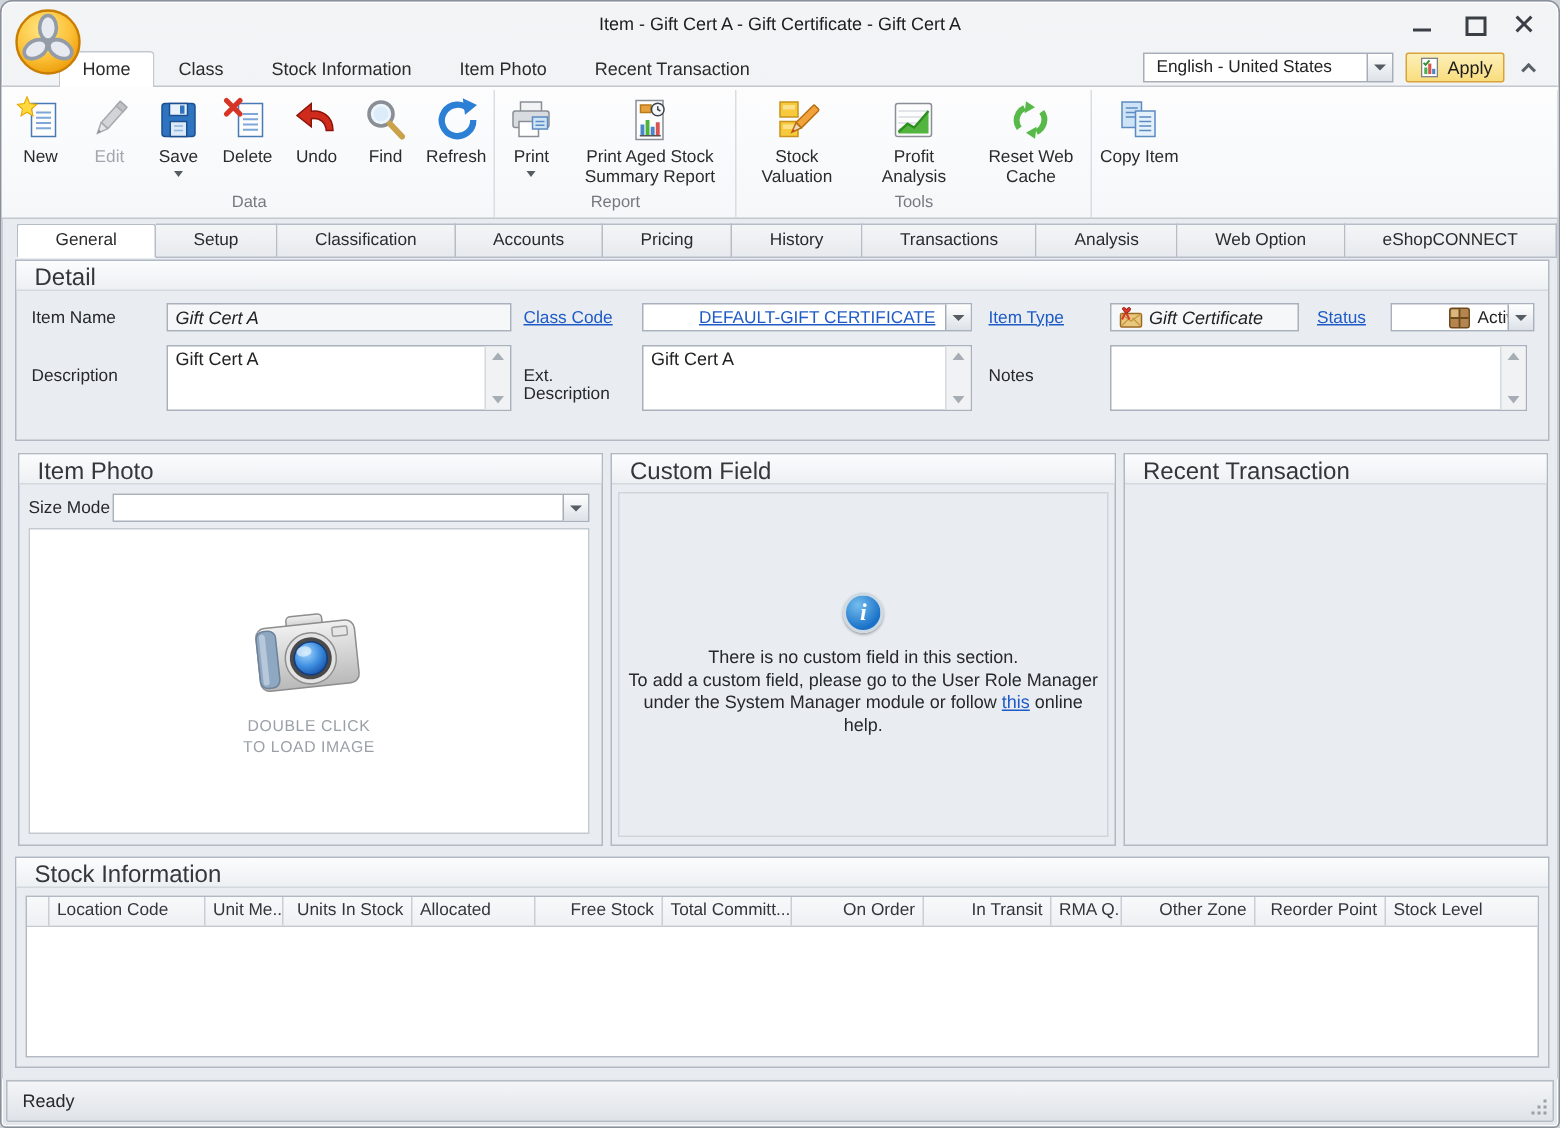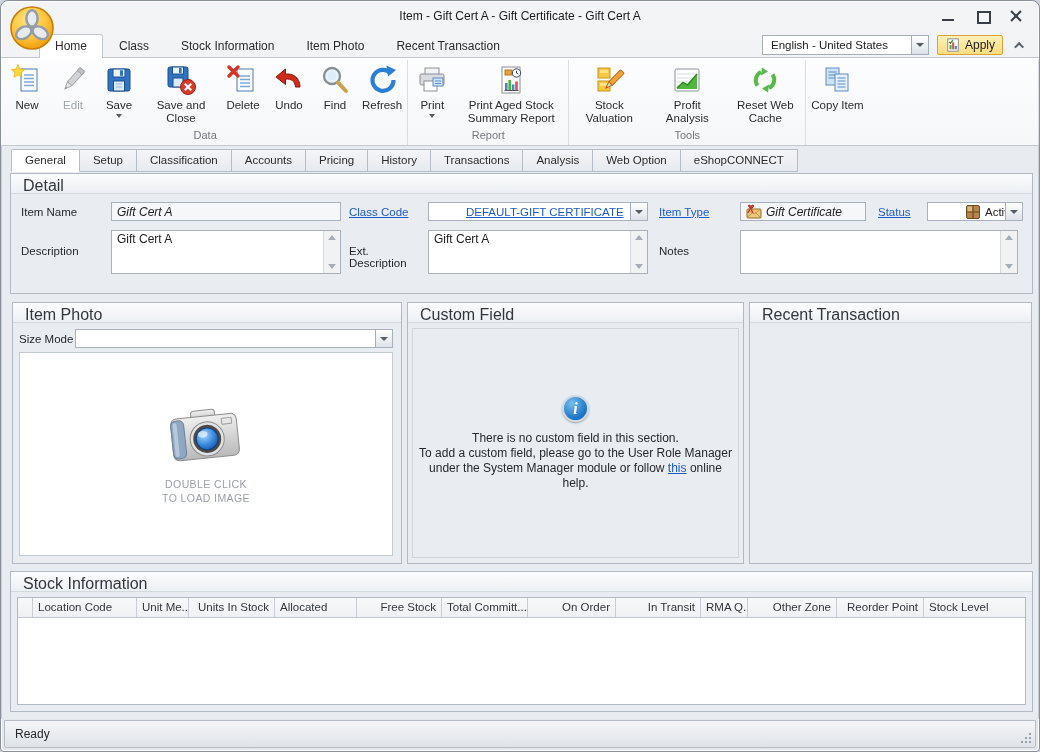--- a/index.html
+++ b/index.html
@@ -84,21 +84,21 @@
   .rbtn .ric { width:32px; height:32px; flex:0 0 32px; }
   .rbtn .lbl { line-height:13px; margin-top:3px; }
   .rbtn .dd { margin-top:2px; width:0; height:0; border-left:3.5px solid transparent; border-right:3.5px solid transparent; border-top:4px solid #565c64; }
   .rbtn.disabled { color:#a2a7ad; cursor:default; }
 
   
   .content { position:relative; flex:1; background:#e8ecf1; border-left:1px solid #c9ced5; border-right:1px solid #c9ced5; }
 
   .doc-tabs { position:absolute; top:3px; left:9px; display:flex; z-index:4; }
   .dtab {
-    padding:4px 13px 5px; font-size:11.5px; color:#2b2b2b; cursor:pointer;
+    padding:4px 25px 5px; font-size:11.5px; color:#2b2b2b; cursor:pointer;
     background:linear-gradient(#f4f5f7,#e7eaee);
     border:1px solid #b7bdc6; border-left:none; position:relative; top:0;
   }
   .dtab:first-child { border-left:1px solid #b7bdc6; border-radius:2px 0 0 0; }
   .dtab.active { background:#fff; border-bottom:1px solid #fff; z-index:5; border-radius:2px 2px 0 0; border-left:1px solid #b7bdc6; }
 
   .panel { position:absolute; background:#e9edf2; border:1px solid #b2b9c3; }
   .panel-header {
     height:20px; background:linear-gradient(#fbfcfd,#edf0f3); border-bottom:1px solid #d4d9df;
     font-size:16px; color:#33373c; padding:3px 0 0 12px;
@@ -268,31 +268,20 @@
           <svg class="ric" viewBox="0 0 32 32">
             <rect x="5" y="5" width="22" height="22" rx="2" fill="#2f74c0" stroke="#1c4f8f"></rect>
             <rect x="10" y="5" width="12" height="8" fill="#e9f1fb" stroke="#1c4f8f"></rect>
             <rect x="17" y="6.3" width="3" height="5.5" fill="#2f74c0"></rect>
             <rect x="10.5" y="17" width="11" height="10" fill="#dce9f7" stroke="#1c4f8f"></rect>
             <line x1="13" y1="20" x2="19" y2="20" stroke="#8fb4dd"></line>
               <line x1="13" y1="23" x2="19" y2="23" stroke="#8fb4dd"></line>
           </svg>
           <span class="lbl">Save</span>
           <span class="dd"></span>
-        </div>
-        <div class="rbtn">
-          <svg class="ric" viewBox="0 0 32 32">
-            <rect x="3" y="3" width="20" height="20" rx="2" fill="#2f74c0" stroke="#1c4f8f"></rect>
-            <rect x="7.5" y="3" width="11" height="7" fill="#e9f1fb" stroke="#1c4f8f"></rect>
-            <rect x="14" y="4" width="2.6" height="5" fill="#2f74c0"></rect>
-            <rect x="8" y="14" width="10" height="9" fill="#dce9f7" stroke="#1c4f8f"></rect>
-            <circle cx="23" cy="23" r="7.5" fill="#d93a2b" stroke="#9c1d12"></circle>
-            <path d="M19.8 19.8 L26.2 26.2 M26.2 19.8 L19.8 26.2" stroke="#fff" stroke-width="2.2"></path>
-          </svg>
-          <span class="lbl">Save and Close</span>
         </div>
         <div class="rbtn">
           <svg class="ric" viewBox="0 0 32 32">
             <rect x="10" y="5" width="16" height="22" fill="#fdfdfe" stroke="#4a7ab5"></rect>
             <g stroke="#7da7d8" stroke-width="1.4">
                 <line x1="13" y1="12" x2="23" y2="12"></line>
                 <line x1="13" y1="15.5" x2="23" y2="15.5"></line>
                 <line x1="13" y1="19" x2="23" y2="19"></line>
                 <line x1="13" y1="22.5" x2="23" y2="22.5"></line>
               </g>

